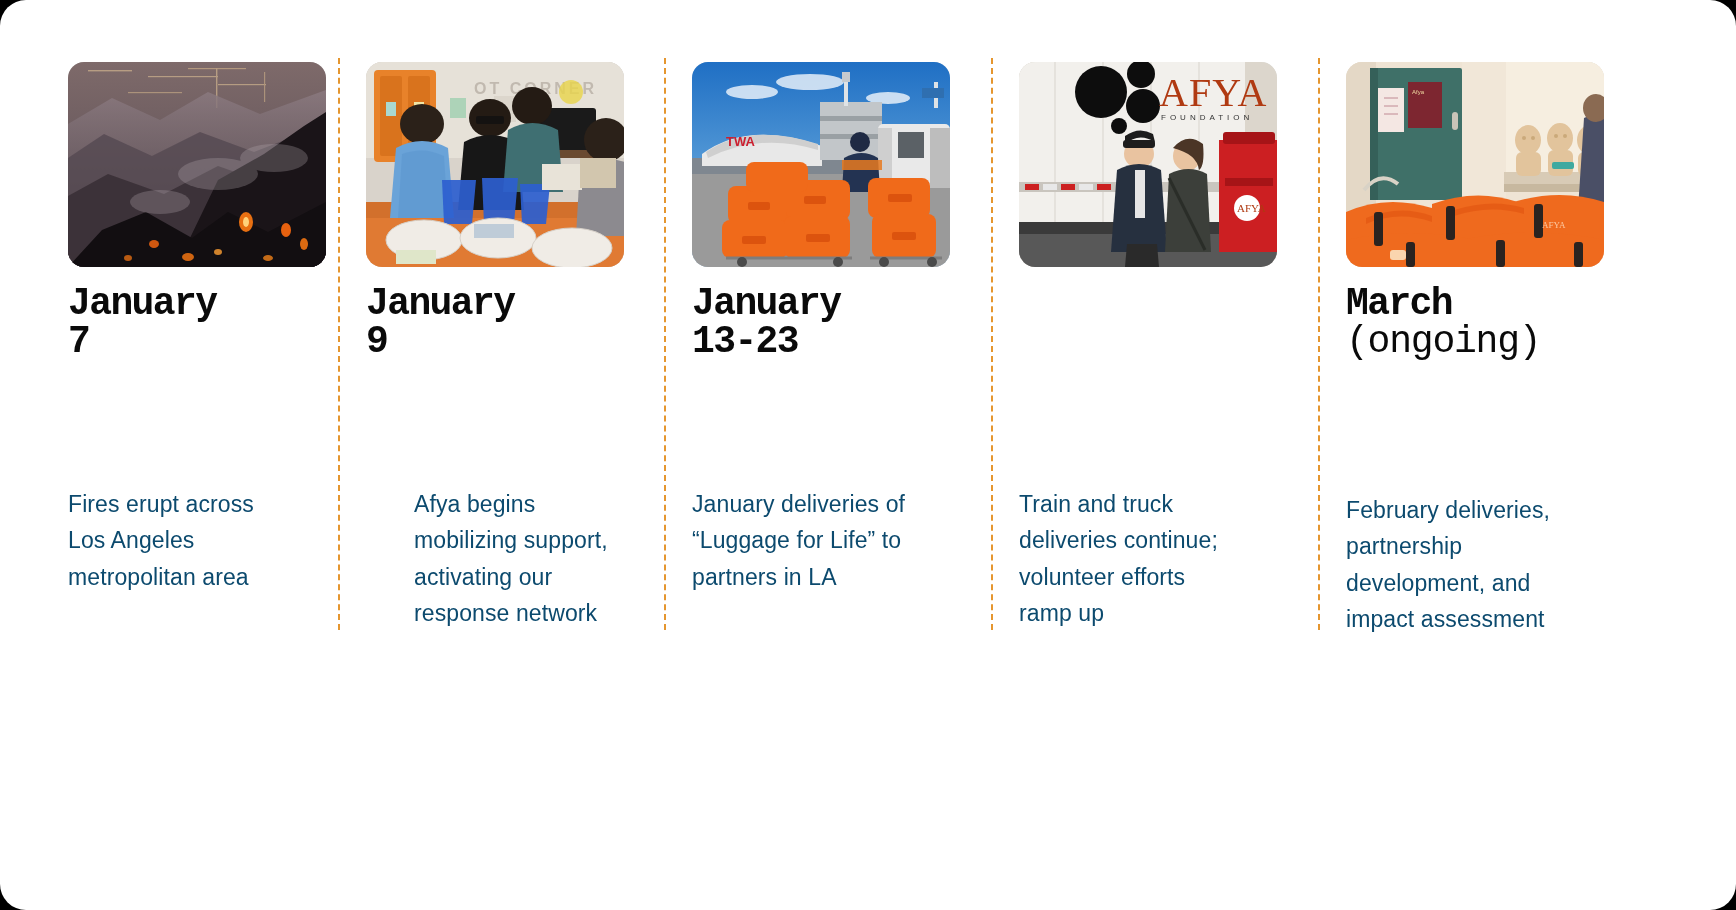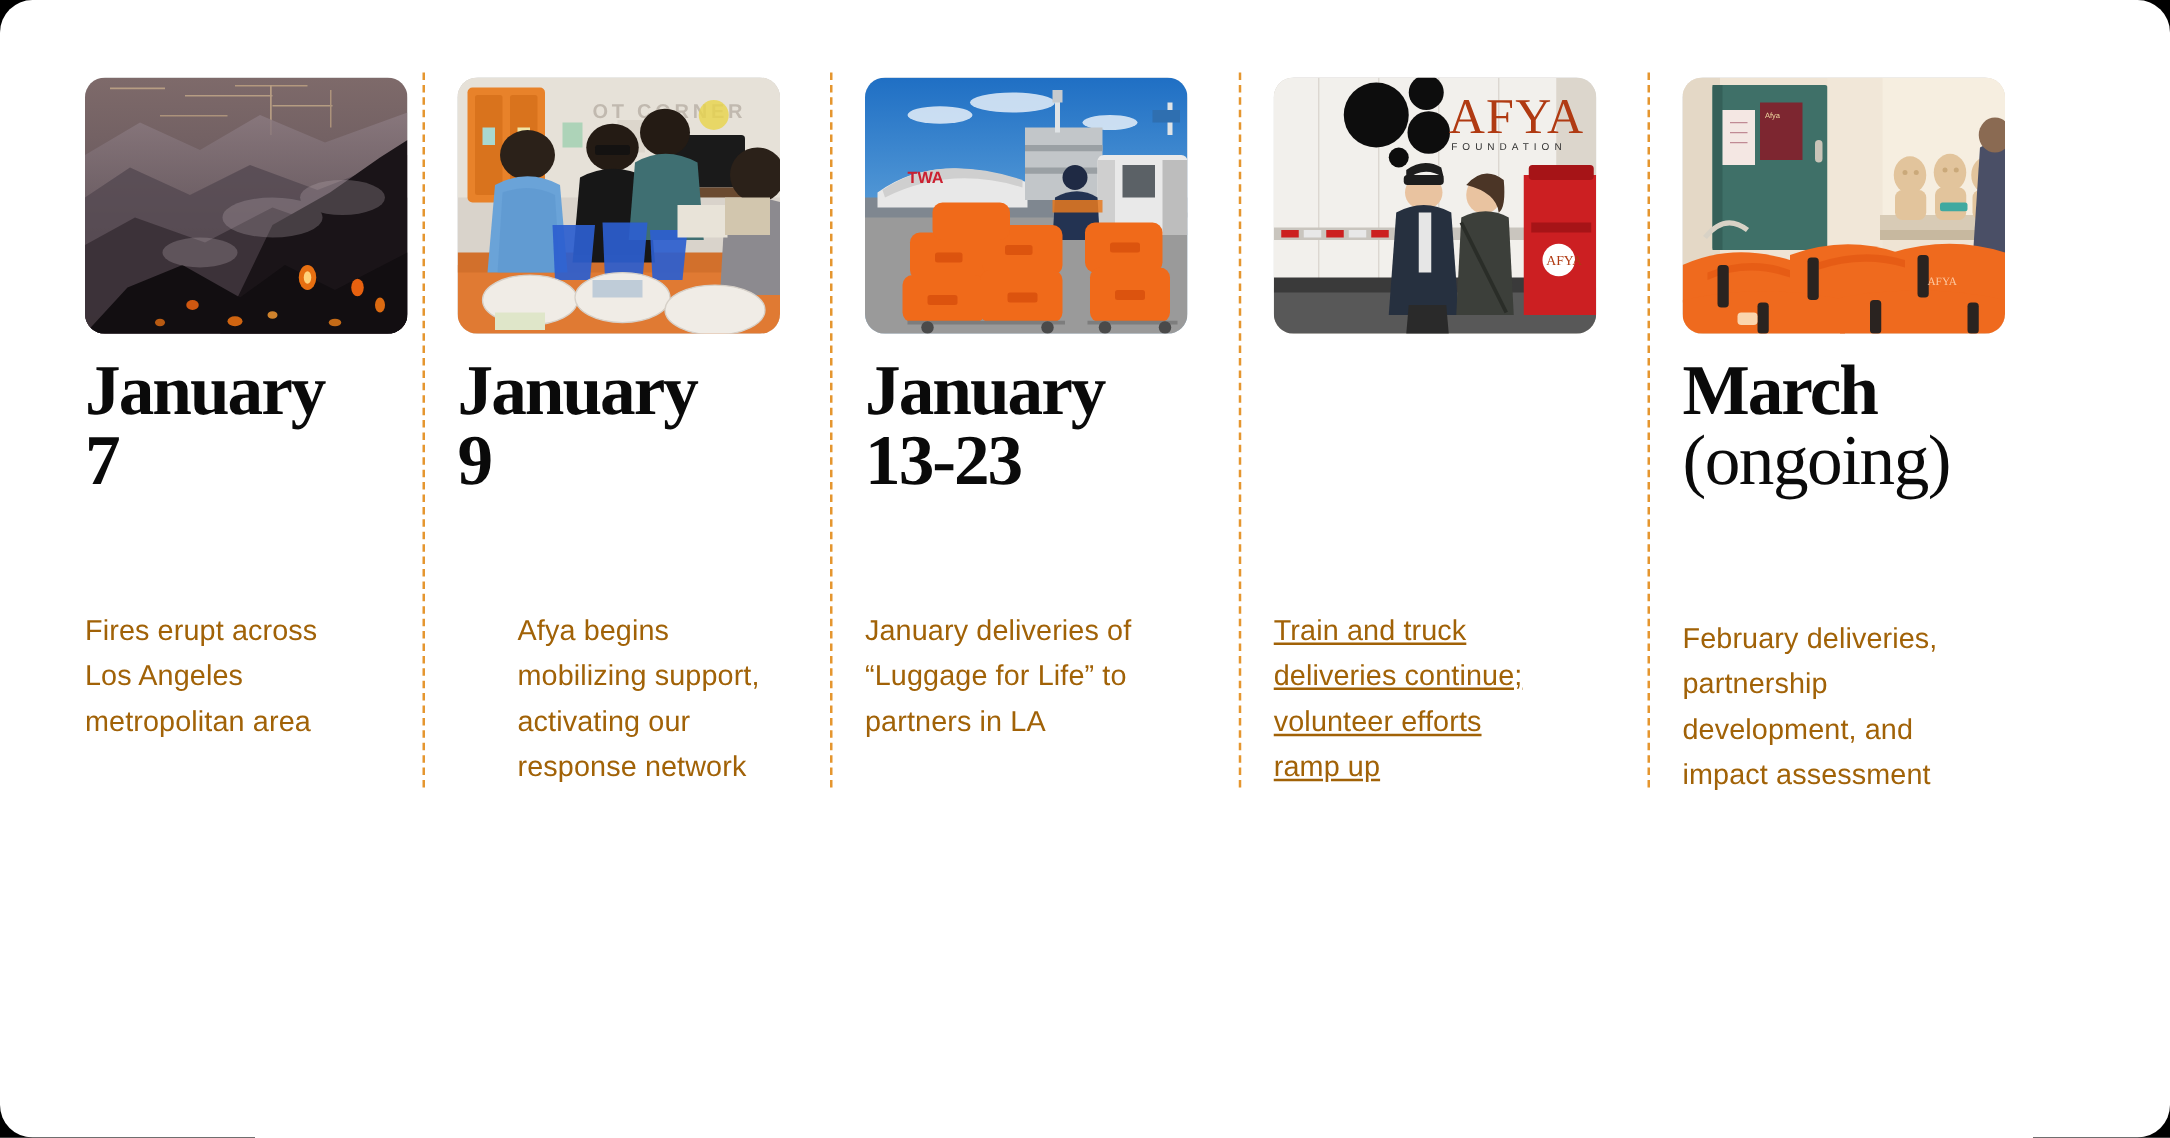--- a/index.html
+++ b/index.html
@@ -67,51 +67,51 @@
     border-radius: 16px;
     overflow: hidden;
     position: relative;
     flex: 0 0 auto;
     background: #dcdcdc;
   }
   .thumb svg { display: block; width: 100%; height: 100%; }
 
   .heading {
     margin-top: 18px;
-    font-family: Liberation Serif, serif;
+    font-family: Liberation Mono, monospace;
     font-weight: 700;
-    font-size: 57px;
+    font-size: 38px;
     line-height: 0.99;
     letter-spacing: -1.6px;
     color: #0a0a0a;
     white-space: pre-line;
     flex: 0 0 auto;
   }
   .heading .light {
     font-weight: 400;
     letter-spacing: -1.2px;
     text-align: center;
   }
 
   .body {
     margin-top: 0;
     position: absolute;
     top: 430px;
     left: inherit;
     font-size: 23px;
     line-height: 1.58;
-    color: #a16207;
+    color: #0c4a6e;
     letter-spacing: 0.1px;
     width: 262px;
     white-space: pre-line;
   }
   .col-0 .body { left: 68px; top: 424px; }
   .col-1 .body { left: 28px; top: 424px; margin-left: 48px; }
   .col-2 .body { left: 28px; top: 424px; }
-  .col-3 .body { left: 28px; top: 424px; text-decoration: underline; }
+  .col-3 .body { left: 28px; top: 424px; }
   .col-4 .body { left: 28px; top: 430px; width: 276px; }
 </style>
 </head>
 <body>
 
 <div id="page">
   <div id="timeline">
 
     <div class="column col-0">
 

